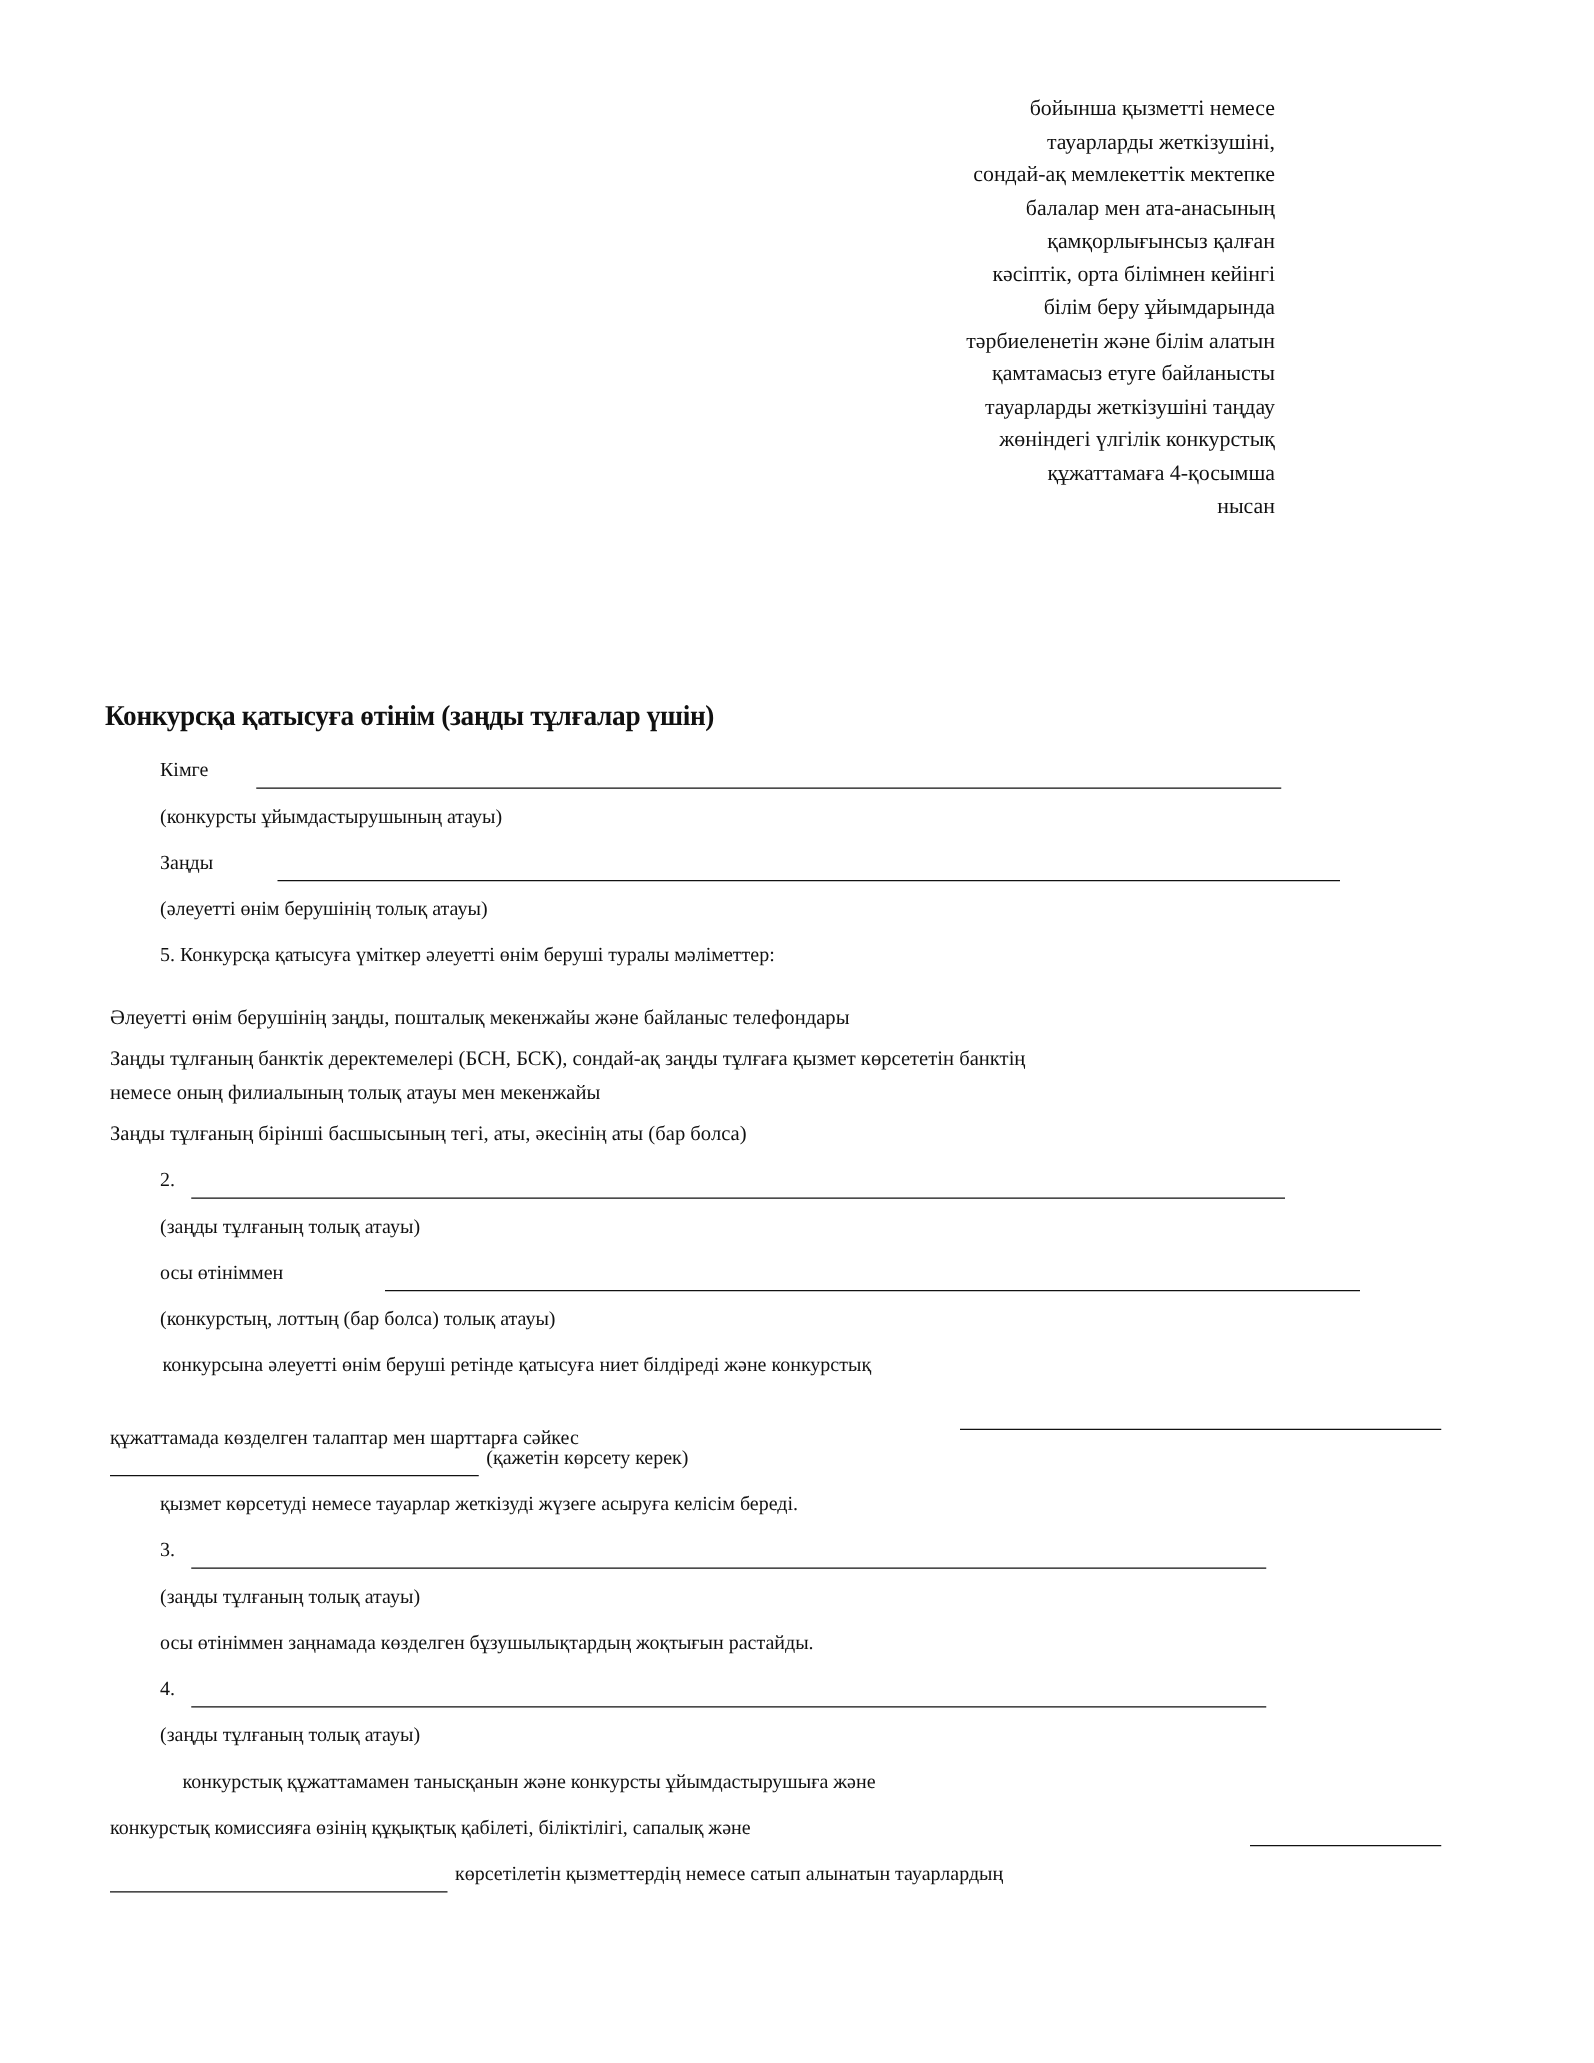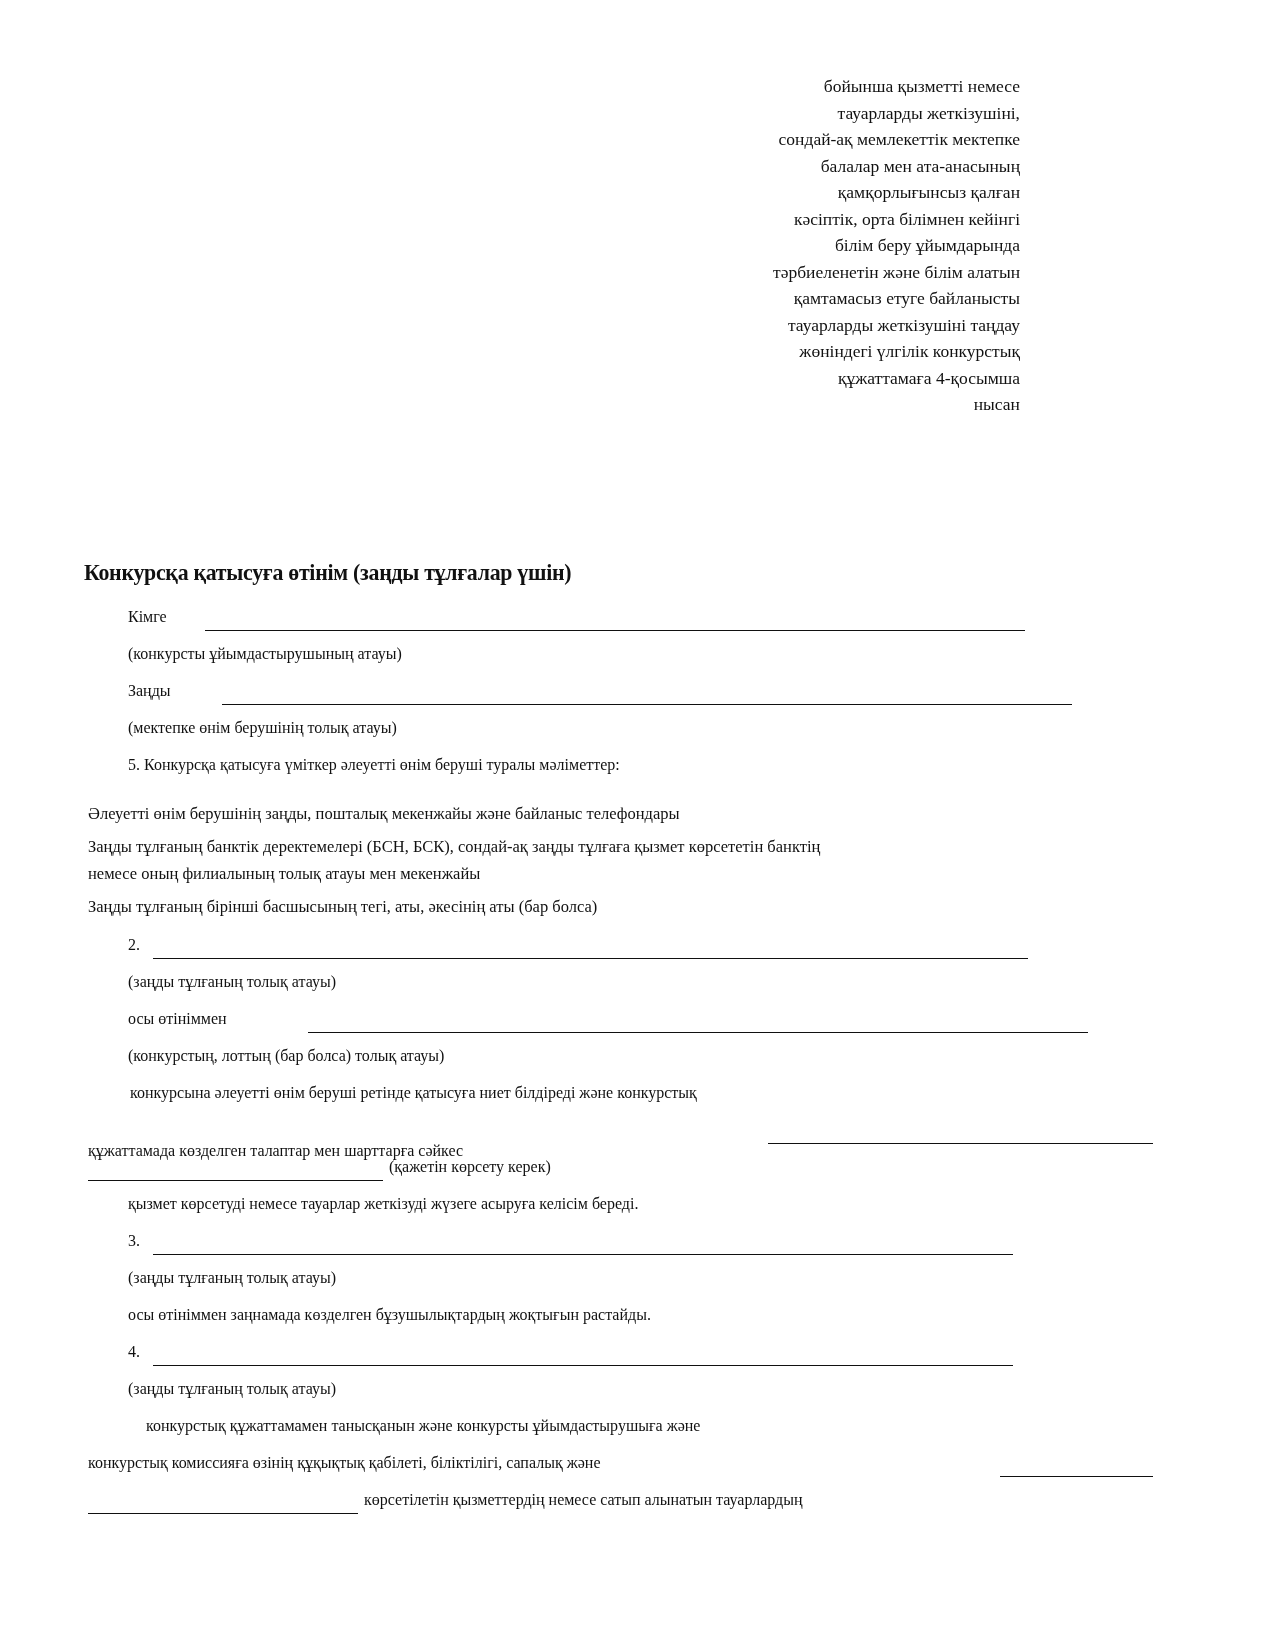--- a/index.html
+++ b/index.html
@@ -47,21 +47,21 @@
 </div>
 
 <div class="title">Конкурсқа қатысуға өтінім (заңды тұлғалар үшін)</div>
 
 <div class="line" style="left:128px; top:602px;">Кімге</div>
 <div class="blank" style="left:205px; top:630px; width:820px;"></div>
 <div class="line" style="left:128px; top:639px;">(конкурсты ұйымдастырушының атауы)</div>
 
 <div class="line" style="left:128px; top:676px;">Заңды</div>
 <div class="blank" style="left:222px; top:704px; width:850px;"></div>
-<div class="line" style="left:128px; top:713px;">(мектепке өнім берушінің толық атауы)</div>
+<div class="line" style="left:128px; top:713px;">(әлеуетті өнім берушінің толық атауы)</div>
 
 <div class="line" style="left:128px; top:750px;">5. Конкурсқа қатысуға үміткер әлеуетті өнім беруші туралы мәліметтер:</div>
 <div class="small" style="left:88px; top:804px;">Әлеуетті өнім берушінің заңды, пошталық мекенжайы және байланыс телефондары</div>
 <div class="small" style="left:88px; top:837px;">Заңды тұлғаның банктік деректемелері (БСН, БСК), сондай-ақ заңды тұлғаға қызмет көрсететін банктің</div>
 <div class="small" style="left:88px; top:864px;">немесе оның филиалының толық атауы мен мекенжайы</div>
 <div class="small" style="left:88px; top:897px;">Заңды тұлғаның бірінші басшысының тегі, аты, әкесінің аты (бар болса)</div>
 
 <div class="line" style="left:128px; top:930px;">2.</div>
 <div class="blank" style="left:153px; top:958px; width:875px;"></div>
 <div class="line" style="left:128px; top:967px;">(заңды тұлғаның толық атауы)</div>

